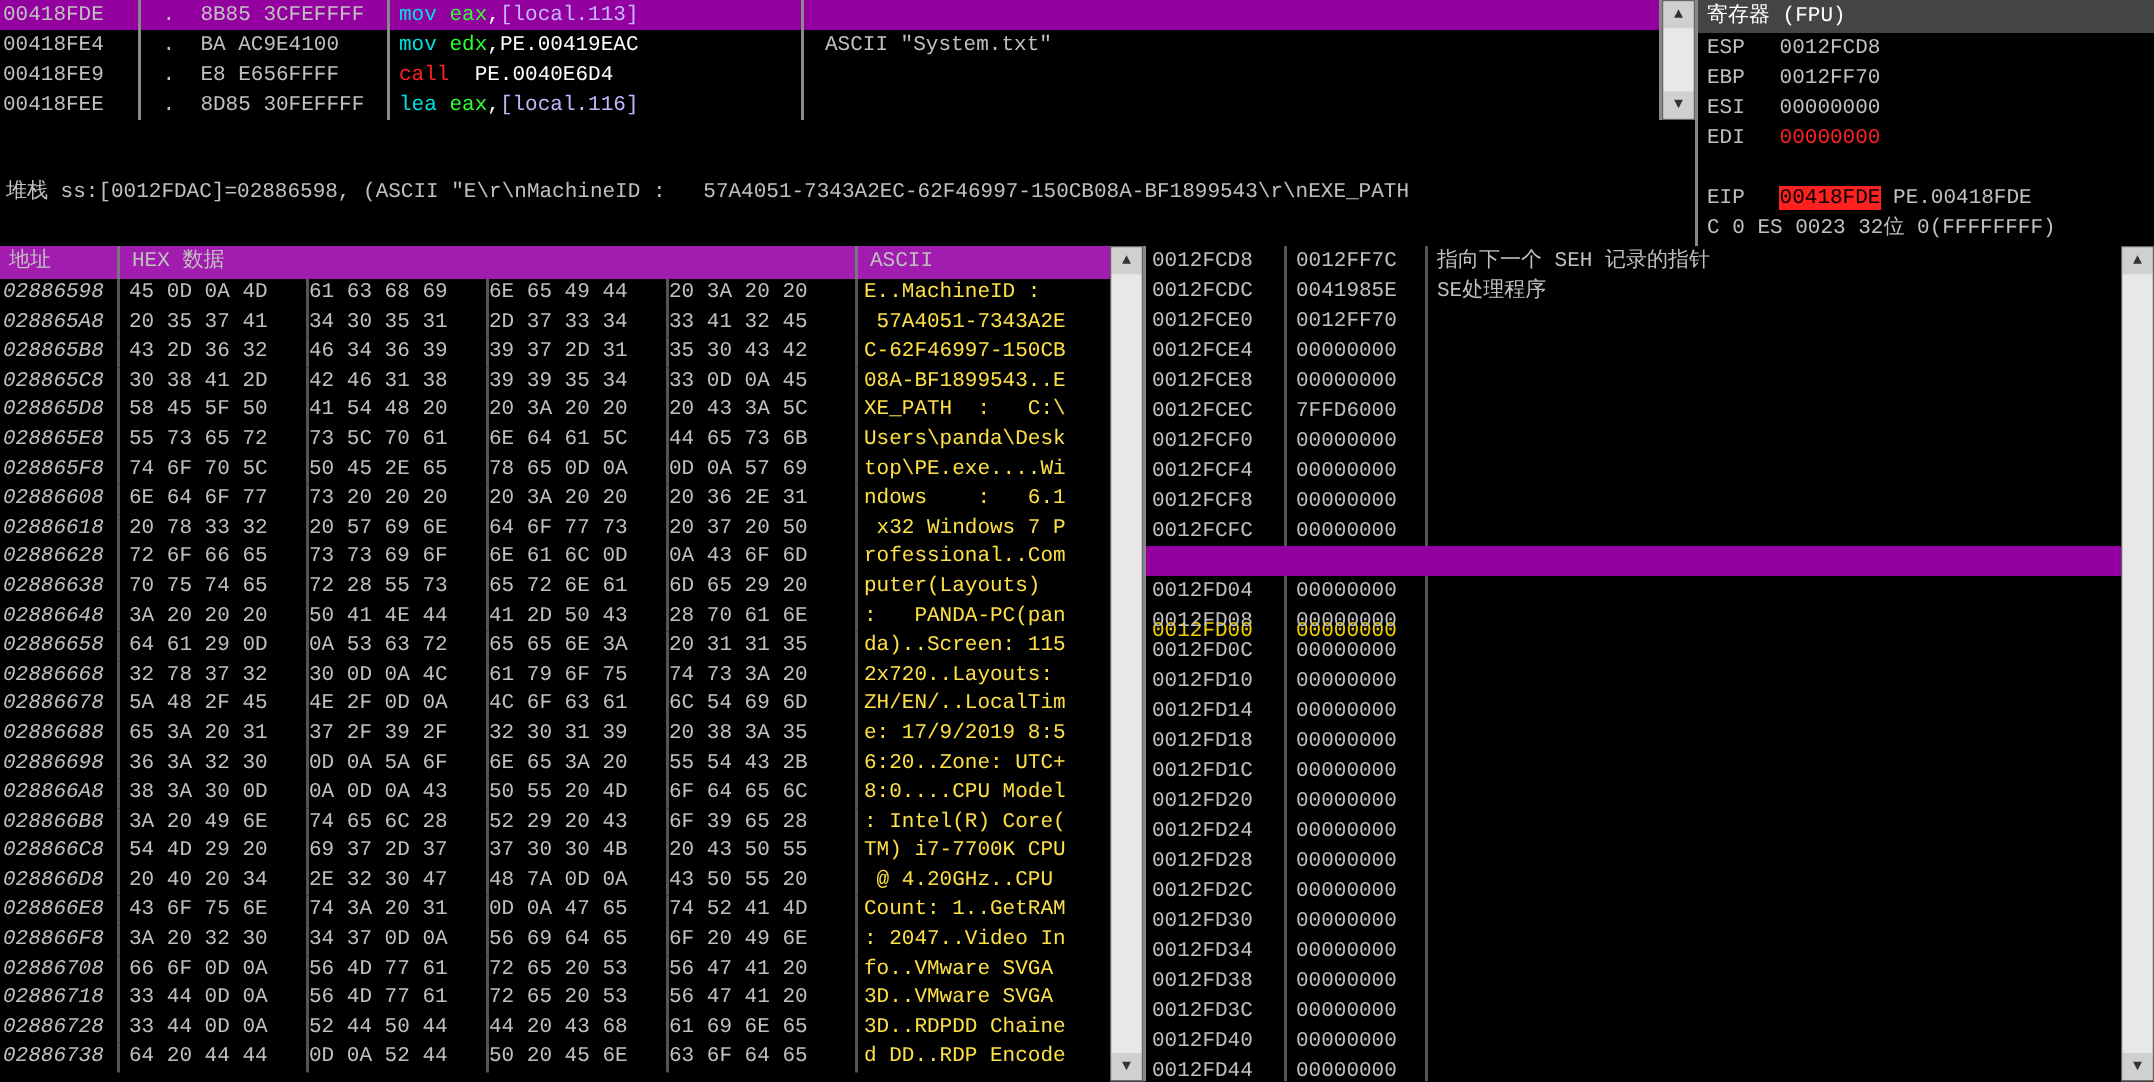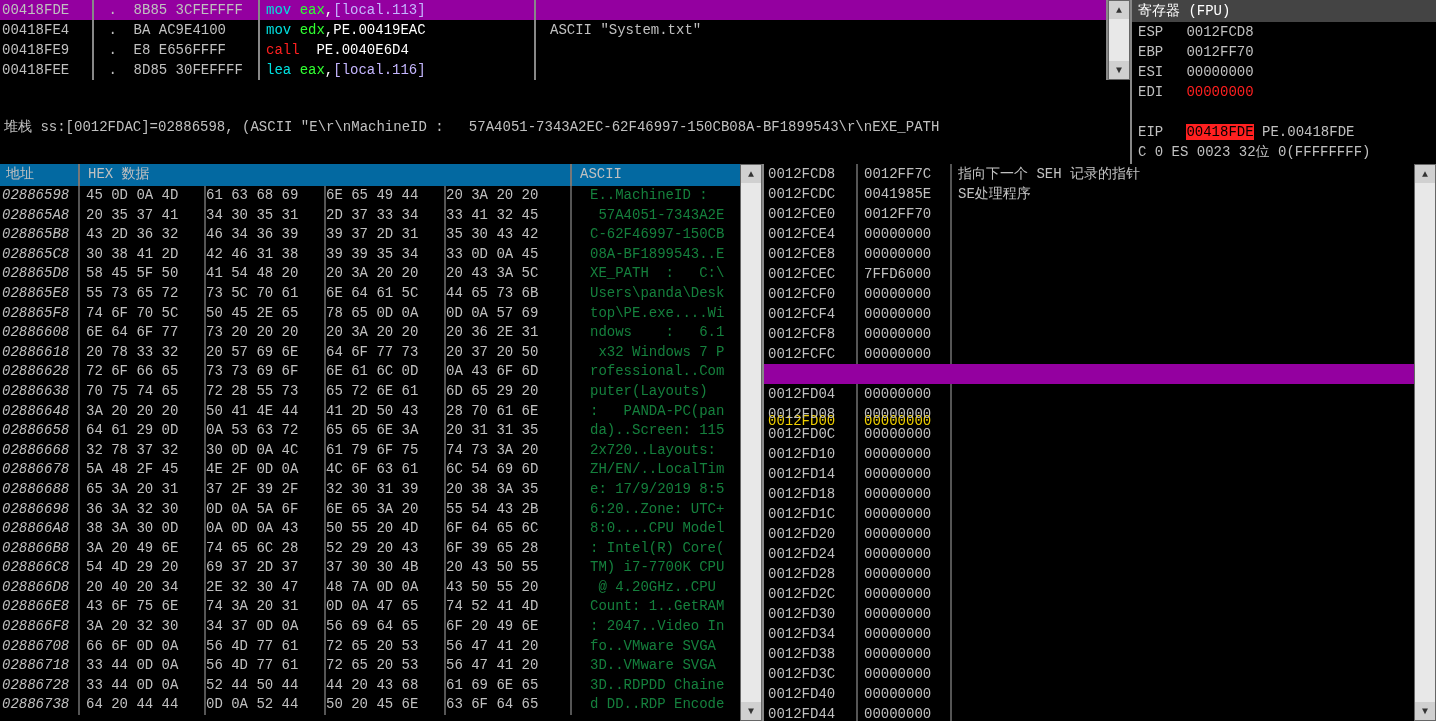--- a/index.html
+++ b/index.html
@@ -67,31 +67,31 @@
 .reg-red { color: #ff2020; }
 .reg-hl { background: #ff2020; color: #000; }
 
 
 .hex-pane {
   position: absolute;
   left: 0; top: 164px;
   width: 762px; height: 557px;
   background: #000;
 }
-.hex-header { display: flex; background: #0369a1; color: #c0c0c0; height: 22px; line-height: 20px; }
+.hex-header { display: flex; background: #a21caf; color: #c0c0c0; height: 22px; line-height: 20px; }
 .hex-header .h-addr { width: 80px; padding-left: 6px; border-right: 2px solid #777; }
 .hex-header .h-hex { width: 492px; padding-left: 8px; border-right: 2px solid #777; }
 .hex-header .h-ascii { flex: 1; padding-left: 8px; }
 .hex-body { height: 535px; overflow: hidden; }
 .hex-row { display: flex; height: 19.6px; line-height: 19.6px; }
 .hex-row .addr { width: 80px; color: #c0c0c0; padding-left: 2px; border-right: 2px solid #555; font-style: italic; }
 .hex-row .bytes { width: 492px; color: #c0c0c0; padding-left: 6px; border-right: 2px solid #555; letter-spacing: 0; }
 .hex-row .bytes span.g { display: inline-block; width: 120px; border-right: 2px solid #555; }
 .hex-row .bytes span.glast { display: inline-block; width: 118px; }
-.hex-row .ascii { flex: 1; color: #15803d; padding-left: 18px; }
+.hex-row .ascii { flex: 1; color: #fde047; padding-left: 4px; }
 
 
 .stack-pane {
   position: absolute;
   left: 762px; top: 164px;
   width: 674px; height: 557px;
   background: #000;
   border-left: 2px solid #888;
 }
 .stack-body { height: 557px; overflow: hidden; }

